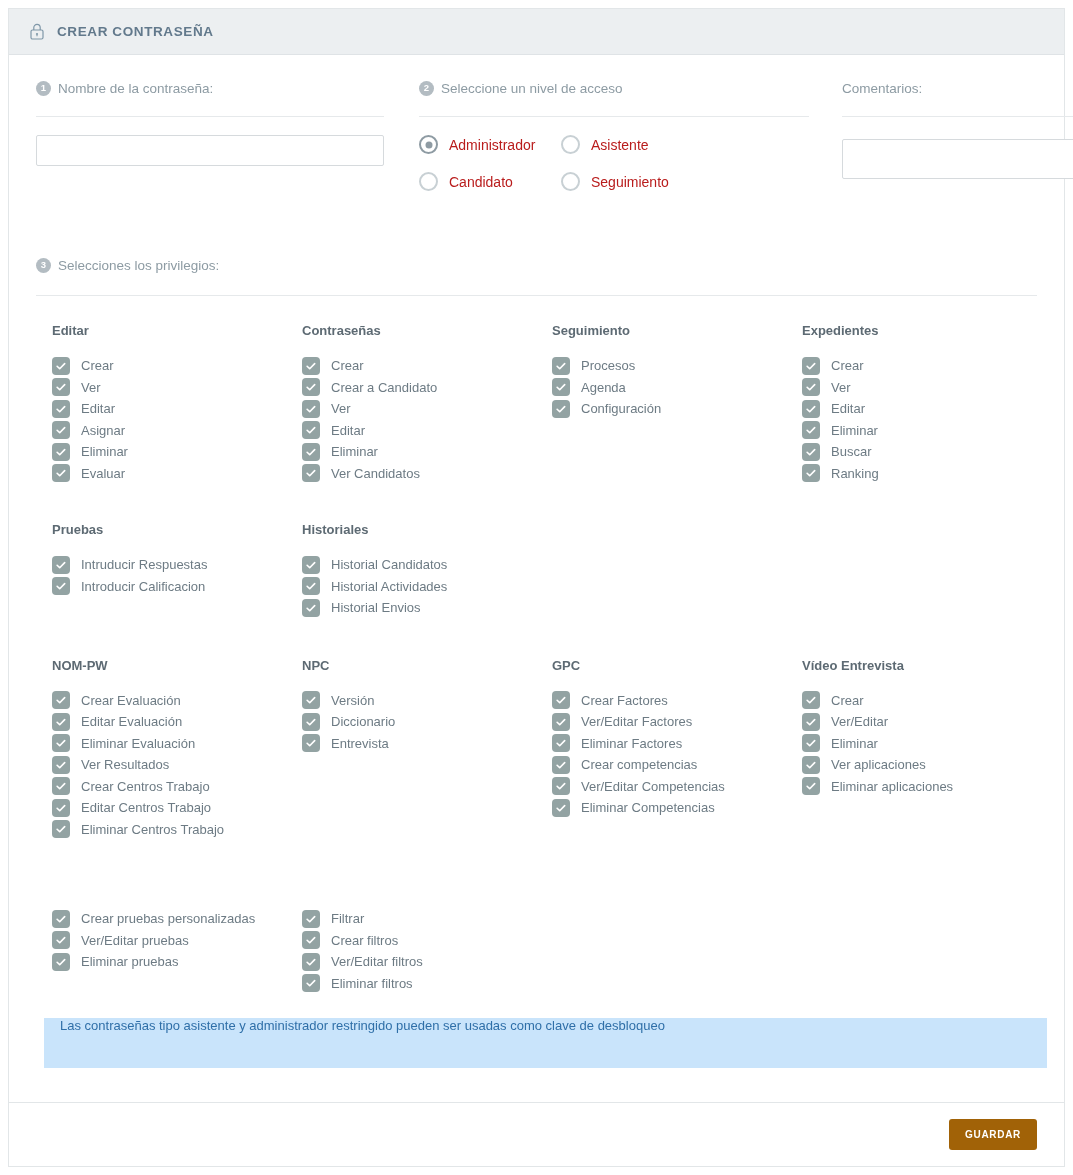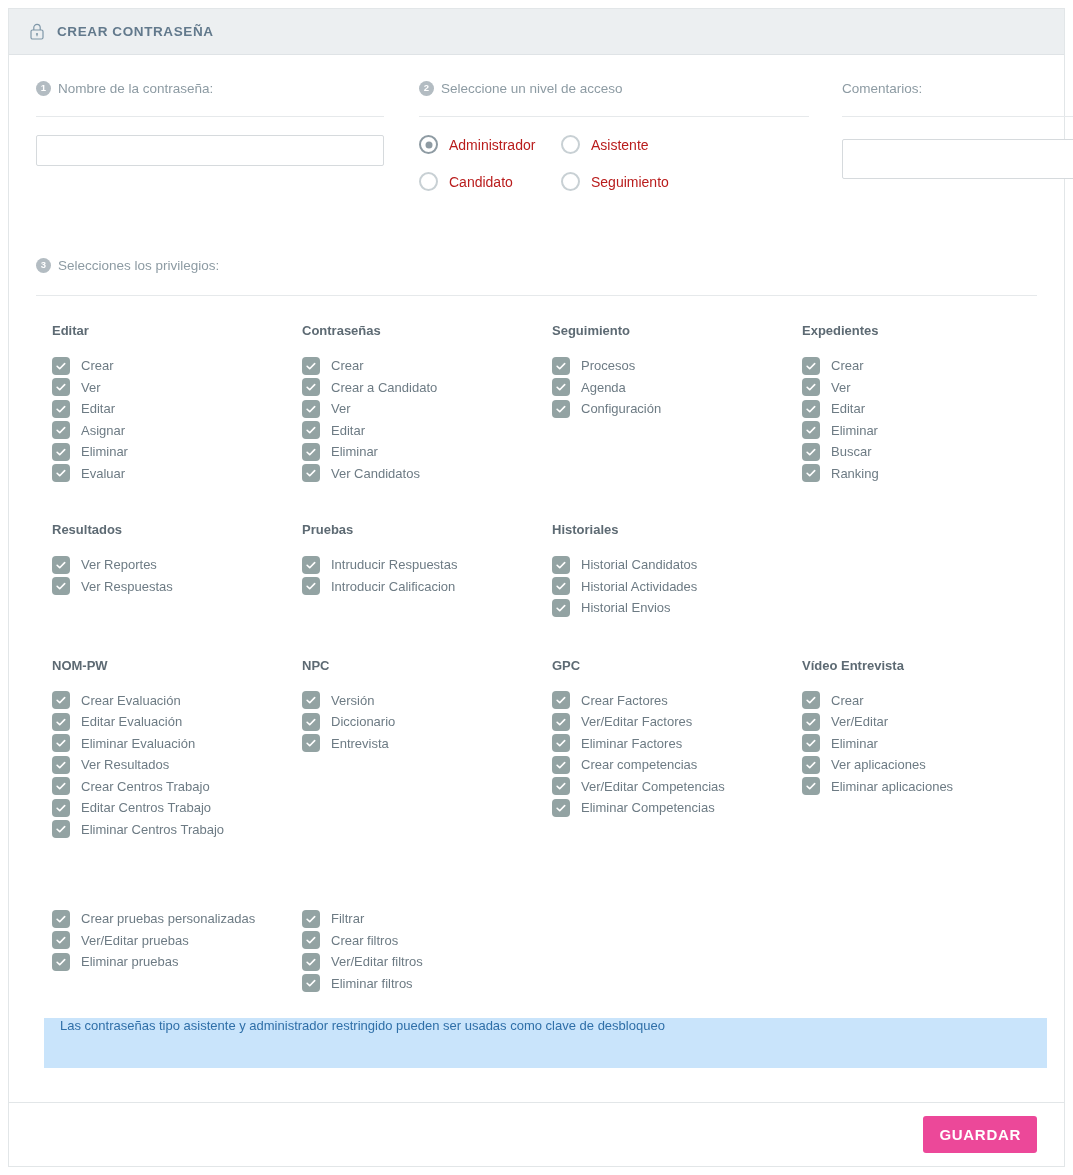--- a/index.html
+++ b/index.html
@@ -162,26 +162,26 @@
   .panel-footer{
     flex:0 0 64px;height:64px;
     border-top:1px solid #e2e6e8;
     background:#ffffff;
     display:flex;align-items:center;justify-content:flex-end;
     padding-right:27px;
     box-sizing:border-box;
     margin-top:22px;
   }
   .save-button{
-    background:#ec4899;
+    background:#a16207;
     color:#ffffff;
     border:none;
     border-radius:3px;
     font-family:"Liberation Sans", sans-serif;
-    font-size:15px;
+    font-size:10px;
     font-weight:700;
     letter-spacing:.7px;
     padding:10px 16px;
     cursor:pointer;
   }
 </style>
 </head>
 <body>
 
 <div class="panel">
@@ -431,39 +431,20 @@
                 <svg viewBox="0 0 14 14" width="12" height="12">
                   <path d="M2.5 7.3 L5.5 10.2 L11.3 4.2" fill="none" stroke="#ffffff" stroke-width="1.9" stroke-linecap="round" stroke-linejoin="round"></path>
                 </svg>
               </span>
               <span class="chk-label">Ranking</span>
             </div>
           </div>
         </div>
         <div class="priv-row row-gap-a">
           <div class="priv-col">
-            <div class="group-title">Resultados</div>
-            <div class="chk-item">
-              <span class="chk-box">
-                <svg viewBox="0 0 14 14" width="12" height="12">
-                  <path d="M2.5 7.3 L5.5 10.2 L11.3 4.2" fill="none" stroke="#ffffff" stroke-width="1.9" stroke-linecap="round" stroke-linejoin="round"></path>
-                </svg>
-              </span>
-              <span class="chk-label">Ver Reportes</span>
-            </div>
-            <div class="chk-item">
-              <span class="chk-box">
-                <svg viewBox="0 0 14 14" width="12" height="12">
-                  <path d="M2.5 7.3 L5.5 10.2 L11.3 4.2" fill="none" stroke="#ffffff" stroke-width="1.9" stroke-linecap="round" stroke-linejoin="round"></path>
-                </svg>
-              </span>
-              <span class="chk-label">Ver Respuestas</span>
-            </div>
-          </div>
-          <div class="priv-col">
             <div class="group-title">Pruebas</div>
             <div class="chk-item">
               <span class="chk-box">
                 <svg viewBox="0 0 14 14" width="12" height="12">
                   <path d="M2.5 7.3 L5.5 10.2 L11.3 4.2" fill="none" stroke="#ffffff" stroke-width="1.9" stroke-linecap="round" stroke-linejoin="round"></path>
                 </svg>
               </span>
               <span class="chk-label">Intruducir Respuestas</span>
             </div>
             <div class="chk-item">

